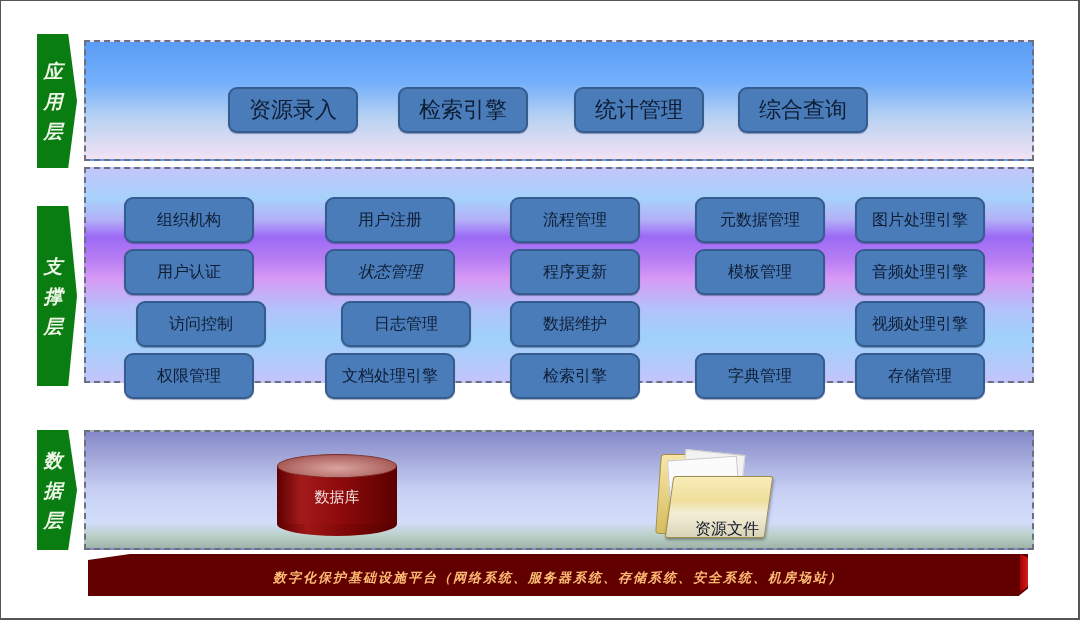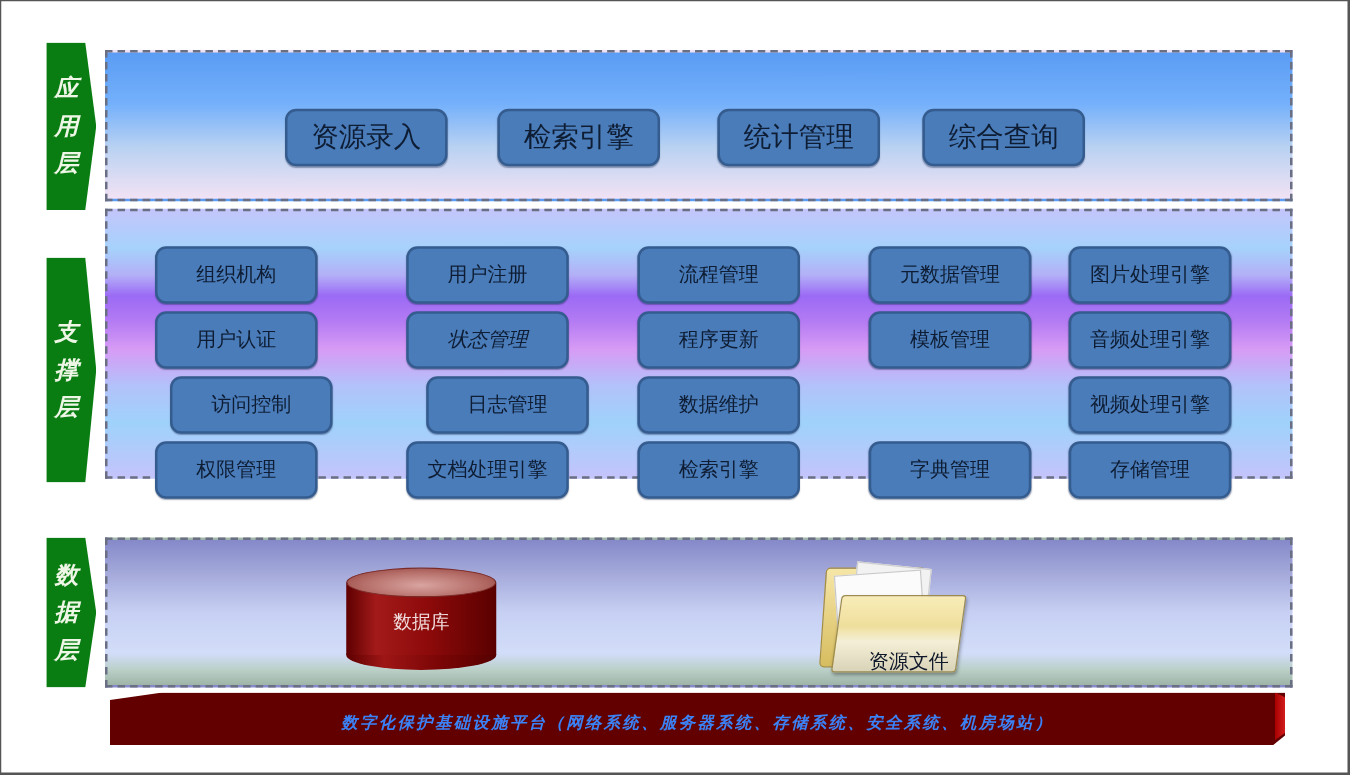--- a/index.html
+++ b/index.html
@@ -108,21 +108,21 @@
       position: absolute; left: 22px; top: 33px; width: 100px; text-align: center;
       font-size: 16px; color: #0f172a; margin-top: 34px;
     }
 
     
     .infra {
       position: absolute; left: 88px; top: 554px; width: 940px; height: 42px;
       background: #620000;
       clip-path: polygon(0 6px, 42px 0, 100% 0, 100% 82%, 99% 100%, 0 100%);
       display: flex; align-items: center; justify-content: center;
-      color: #3b82f6; font-family: "DejaVu Serif", "Liberation Serif", serif;
+      color: #fdba74; font-family: "DejaVu Serif", "Liberation Serif", serif;
       font-weight: bold; font-style: italic; font-size: 13px; letter-spacing: 2px;
       padding-top: 6px;
     }
     .infra-edge {
       position: absolute; left: 1020px; top: 554px; width: 8px; height: 38px;
       background: linear-gradient(to right, #a80000, #d21d1d);
       clip-path: polygon(0 0, 100% 10%, 100% 85%, 0 100%);
     }
   </style>
 </head>

